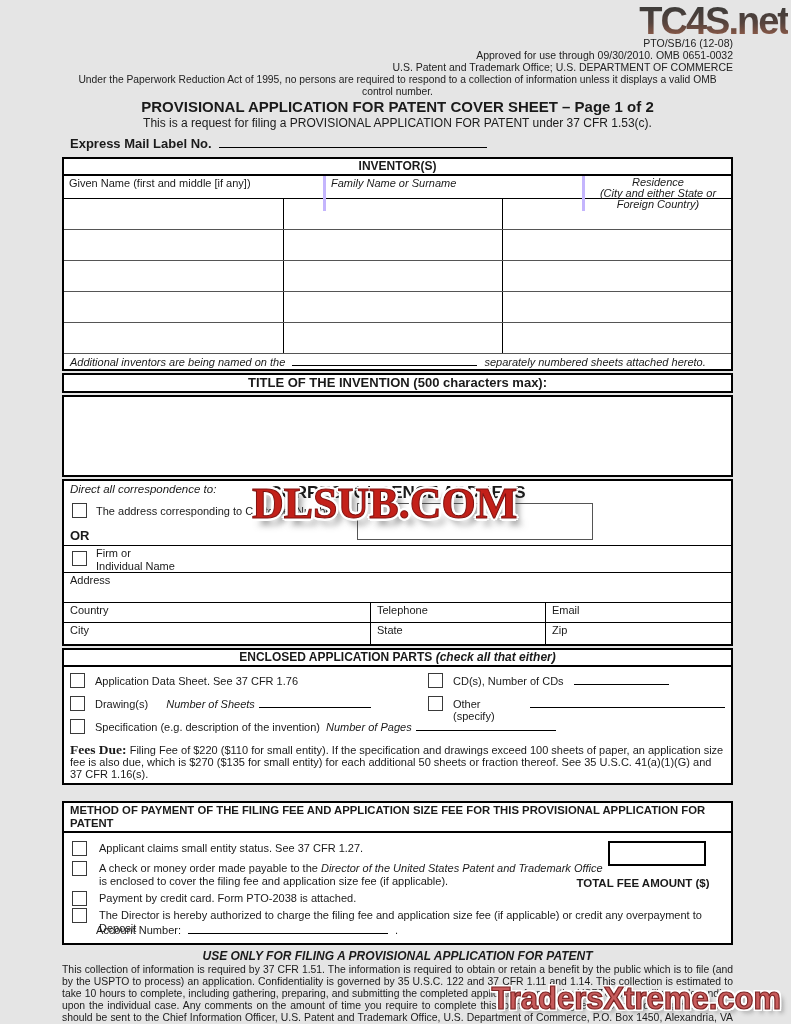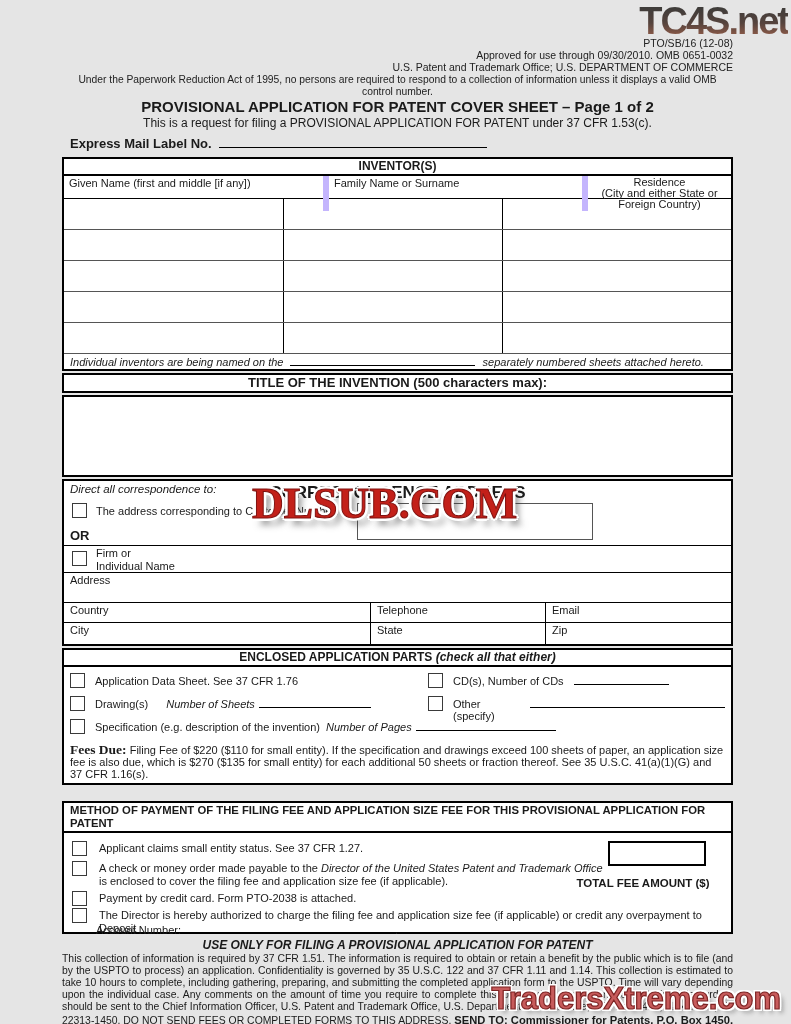--- a/index.html
+++ b/index.html
@@ -18,21 +18,21 @@
 
   
   .box { border: 2px solid #000; margin-top: 3px; background: #fff; }
   .sec-bar { text-align: center; font-weight: bold; font-size: 12px; line-height: 13px; border-bottom: 2px solid #000; padding: 1px 0; }
   .sec-bar-left { text-align: left; padding-left: 6px; font-size: 11.3px; }
   .cb { width: 15px; height: 15px; border: 1.4px solid #3a3a3a; background: #fff; display: inline-block; flex: none; }
 
   
   .inv-header { display: grid; grid-template-columns: 219px 219px 1fr; height: 23px; border-bottom: 1px solid #000; font-size: 11px; gap: 40px; }
   .inv-header > div { padding: 1px 5px; }
-  .inv-header .c2, .inv-header .c3 { border-left: 6px solid #c4b5fd; }
+  .inv-header .c2, .inv-header .c3 { border-left: 3px solid #c4b5fd; font-style: italic; }
   .inv-header .c3 { text-align: center; line-height: 11px; padding-top: 1px; }
   .inv-row { display: grid; grid-template-columns: 219px 219px 1fr; height: 31px; border-bottom: 1px solid #555; }
   .inv-row > div { border-left: 1px solid #000; }
   .inv-row > div:first-child { border-left: none; }
   .inv-note { font-style: italic; font-size: 11px; height: 15px; line-height: 14px; padding-left: 6px; }
   .inv-note .blank { width: 185px; margin: 0 4px; }
   .blank { display: inline-block; border-bottom: 1px solid #000; height: 12px; vertical-align: baseline; }
 
   
   .title-bar { font-size: 13px; line-height: 14px; }
@@ -62,21 +62,21 @@
   .enc-bar i { font-style: italic; }
   .enc-content { padding: 6px 6px 2px 6px; }
   .enc-grid { display: grid; grid-template-columns: 358px 1fr; }
   .enc-item { display: flex; align-items: flex-start; gap: 10px; font-size: 11px; height: 23px; }
   .enc-item .lbl { padding-top: 2px; }
   .it { font-style: italic; }
   .fees { font-size: 11px; line-height: 12.2px; margin-top: 2px; }
   .fees-label { font-family: "Liberation Serif", serif; font-weight: bold; font-size: 13.5px; }
 
   
-  .pay-content { position: relative; height: 99px; font-size: 11px; }
+  .pay-content { position: relative; height: 110px; font-size: 11px; }
   .pay-item { position: absolute; display: flex; gap: 12px; align-items: flex-start; left: 8px; }
   .pay-item .lbl { padding-top: 1px; line-height: 13px; }
   .fee-box { position: absolute; left: 544px; top: 8px; width: 98px; height: 25px; border: 2px solid #000; background: #fff; }
   .fee-label { position: absolute; right: 4px; top: 44px; width: 168px; text-align: center; font-weight: bold; font-size: 11.5px; }
   .deposit-line2 { position: absolute; left: 32px; top: 89px; }
   .deposit-blank { width: 200px; margin: 0 4px; }
 
   
   .footer { margin-top: 4px; }
   .footer-title { text-align: center; font-weight: bold; font-style: italic; font-size: 12px; line-height: 14px; }
@@ -158,21 +158,21 @@
         <div></div>
         <div></div>
         <div></div>
       </div>
       <div class="inv-row">
         <div></div>
         <div></div>
         <div></div>
       </div>
       <div class="inv-note">
-        <span>Individual inventors are being named on the</span>
+        <span>Additional inventors are being named on the</span>
         <span class="blank" style="width:185px"></span>
         <span>separately numbered sheets attached hereto.</span>
       </div>
     </div>
 
     <div class="box" style="margin-top:2px">
       <div class="sec-bar title-bar" style="border-bottom:none">TITLE OF THE INVENTION (500 characters max):</div>
     </div>
     <div class="box title-input" style="margin-top:2px"></div>
 

